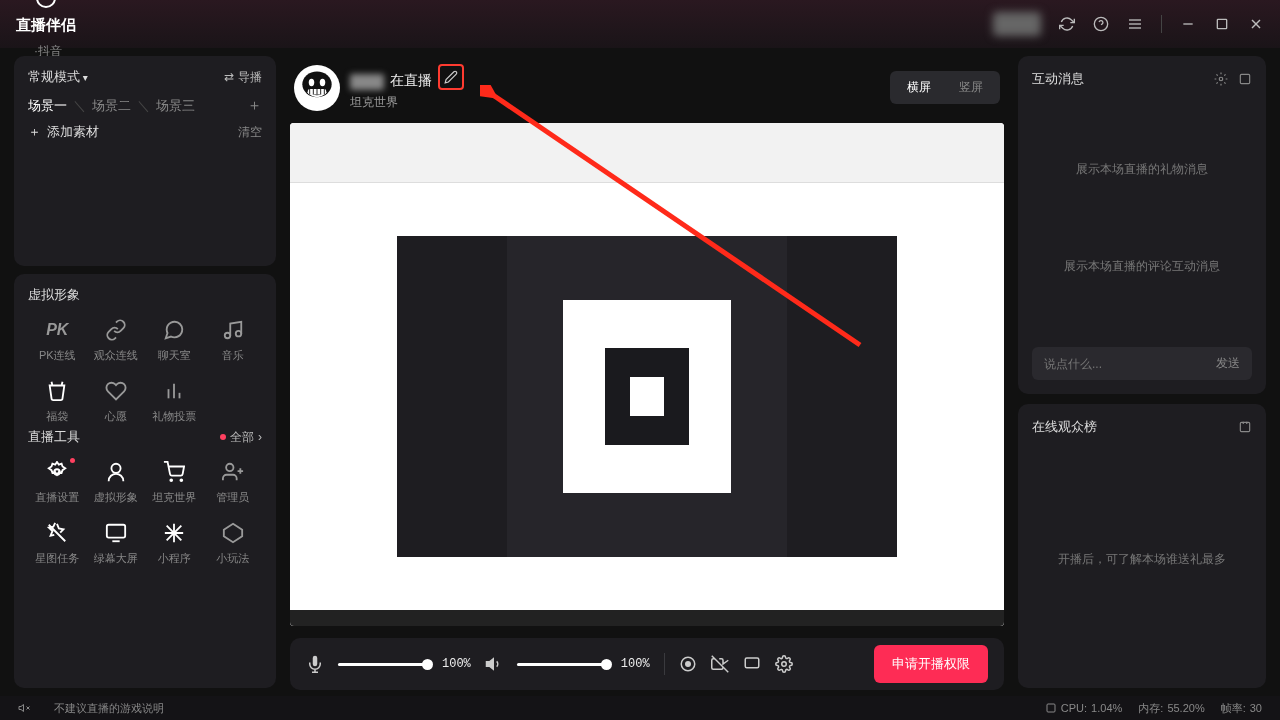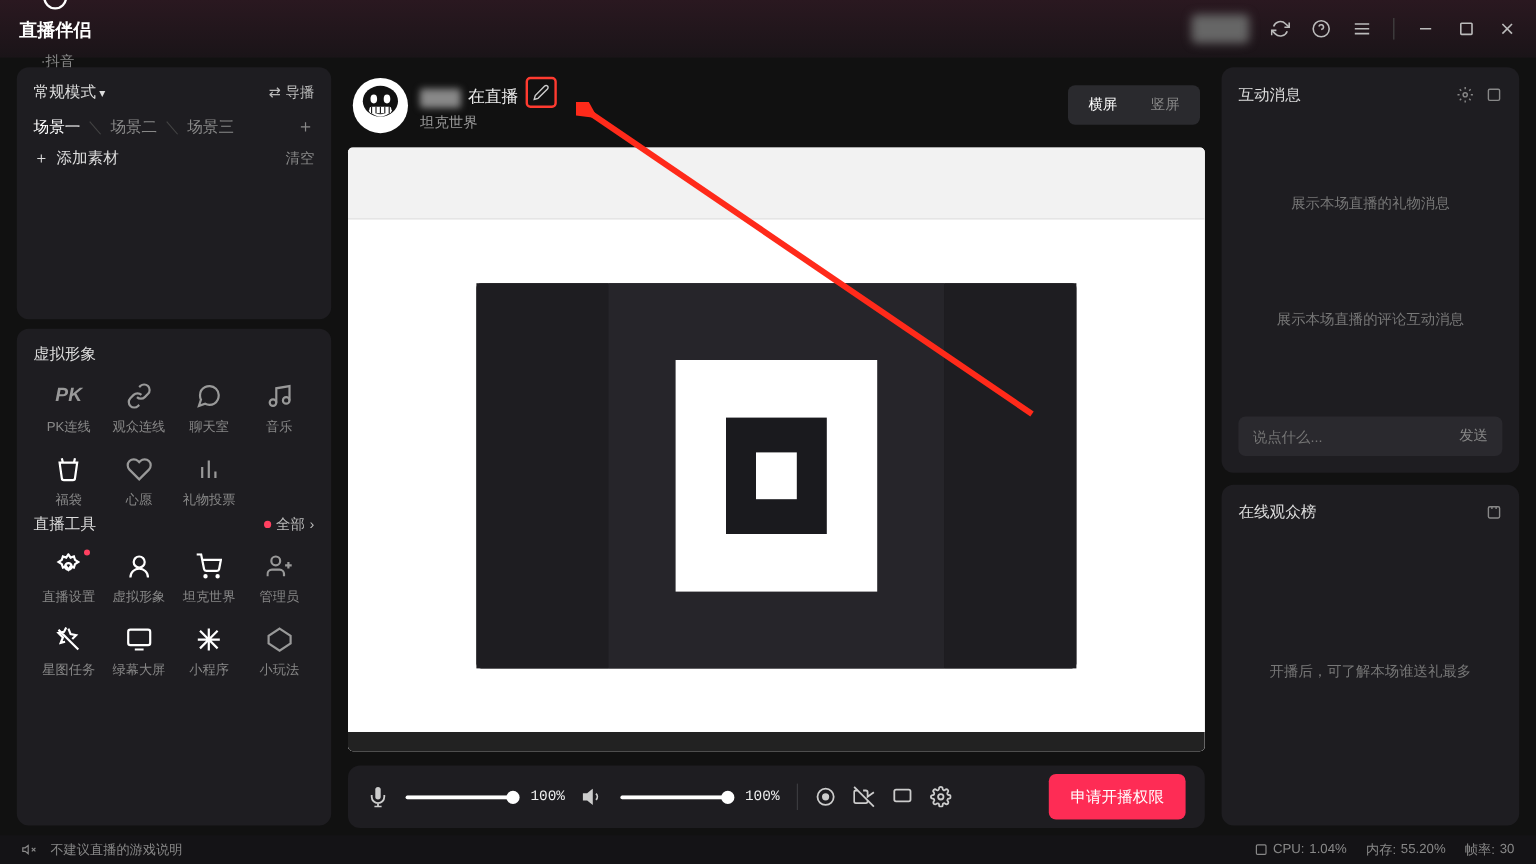--- a/index.html
+++ b/index.html
@@ -476,21 +476,21 @@
     </defs>
   <line x1="380" y1="260" x2="10" y2="8" stroke="#ff2a1a" stroke-width="5" marker-end="url(#ah)"></line>
 </svg>
 
 <div class="status">
   <svg class="muteico" viewBox="0 0 24 24" fill="none" stroke="currentColor" stroke-width="2">
       <polygon points="11 5 6 9 2 9 2 15 6 15 11 19 11 5"></polygon>
       <line x1="23" y1="9" x2="17" y2="15"></line>
       <line x1="17" y1="9" x2="23" y2="15"></line>
     </svg>
-  <span style="margin-left:12px">不建议直播的游戏说明</span>
+  <span style="margin-left:24px">不建议直播的游戏说明</span>
   <span class="sp"></span>
   <span class="sitem">
       <svg width="12" height="12" viewBox="0 0 24 24" fill="none" stroke="currentColor" stroke-width="2">
         <rect x="4" y="4" width="16" height="16" rx="2"></rect>
       </svg>
       <span>CPU:</span> 
       <span>1.04%</span>
     </span>
   <span class="sitem">
       <span>内存:</span> 

